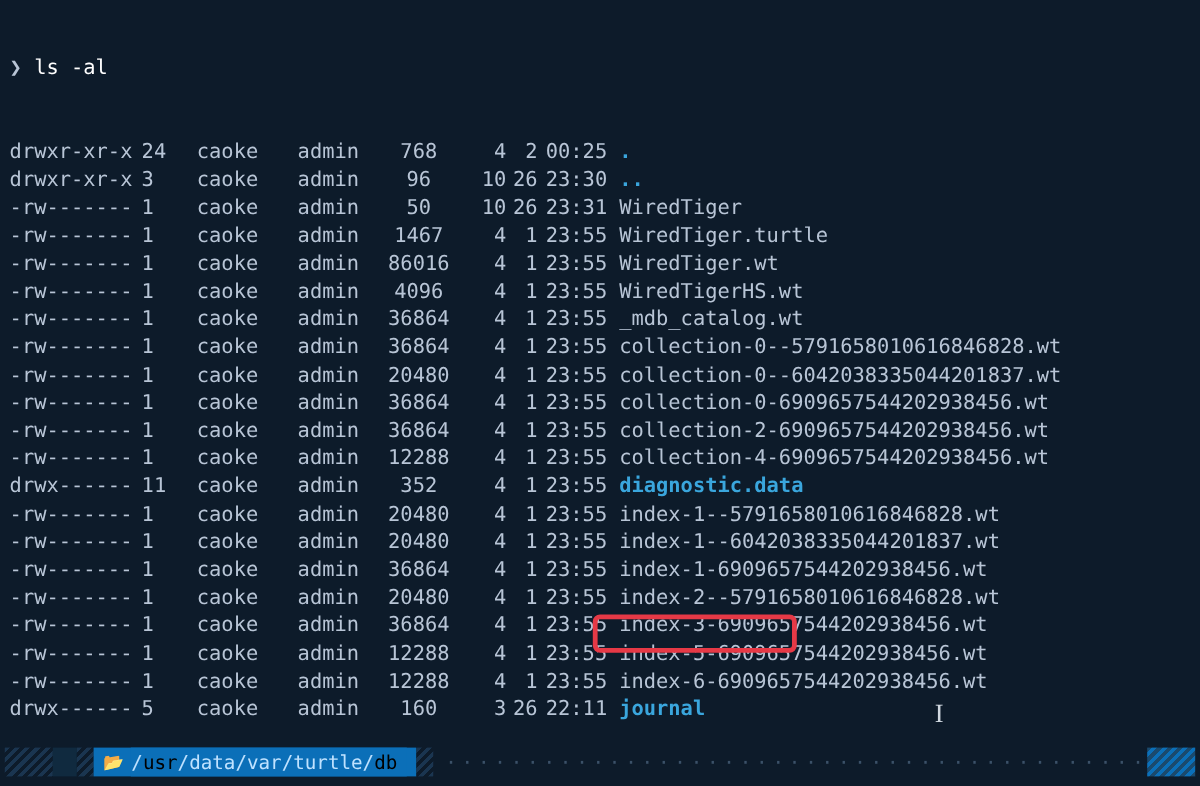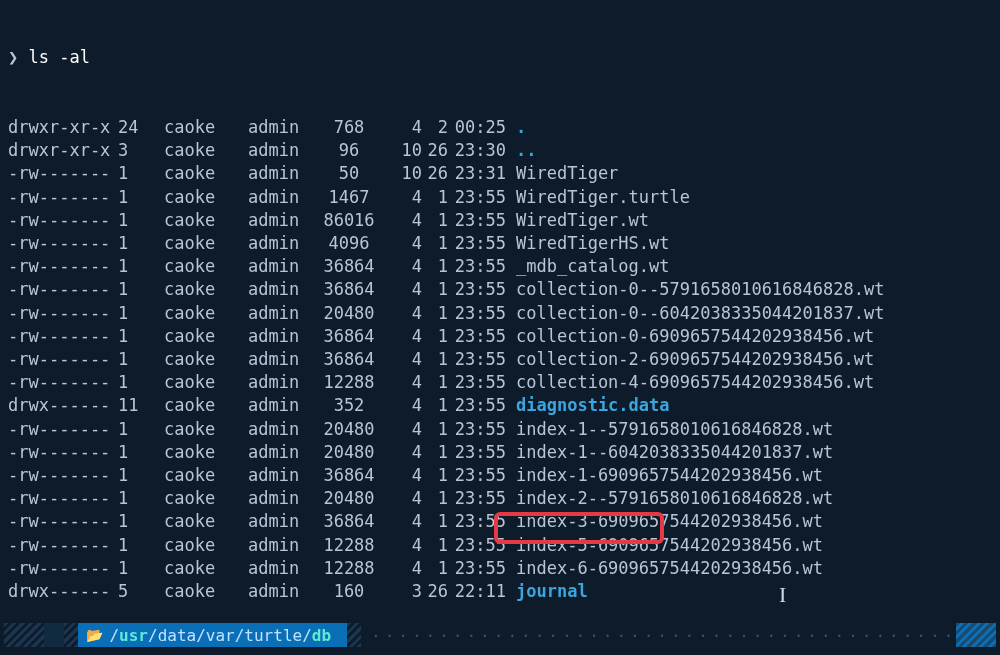--- a/index.html
+++ b/index.html
@@ -76,21 +76,21 @@
     gap: 6px;
   }
   .sb-folder-icon { font-size: 14px; }
   .sb-path {
     background: #0b6fb8;
     color: #bfe2ff;
     padding: 0 8px 0 0;
     height: 100%;
     display: flex; align-items: center;
   }
-  .sb-path .seg-bold { color: #5eead4; font-weight: bold; }
+  .sb-path .seg-bold { color: #000000; font-weight: normal; }
   .sb-dots {
     flex: 1;
     height: 100%;
     color: #3b5168;
     display: flex; align-items: center;
     overflow: hidden;
     padding-left: 10px;
     letter-spacing: 4px;
   }
   .sb-stripes-end {

